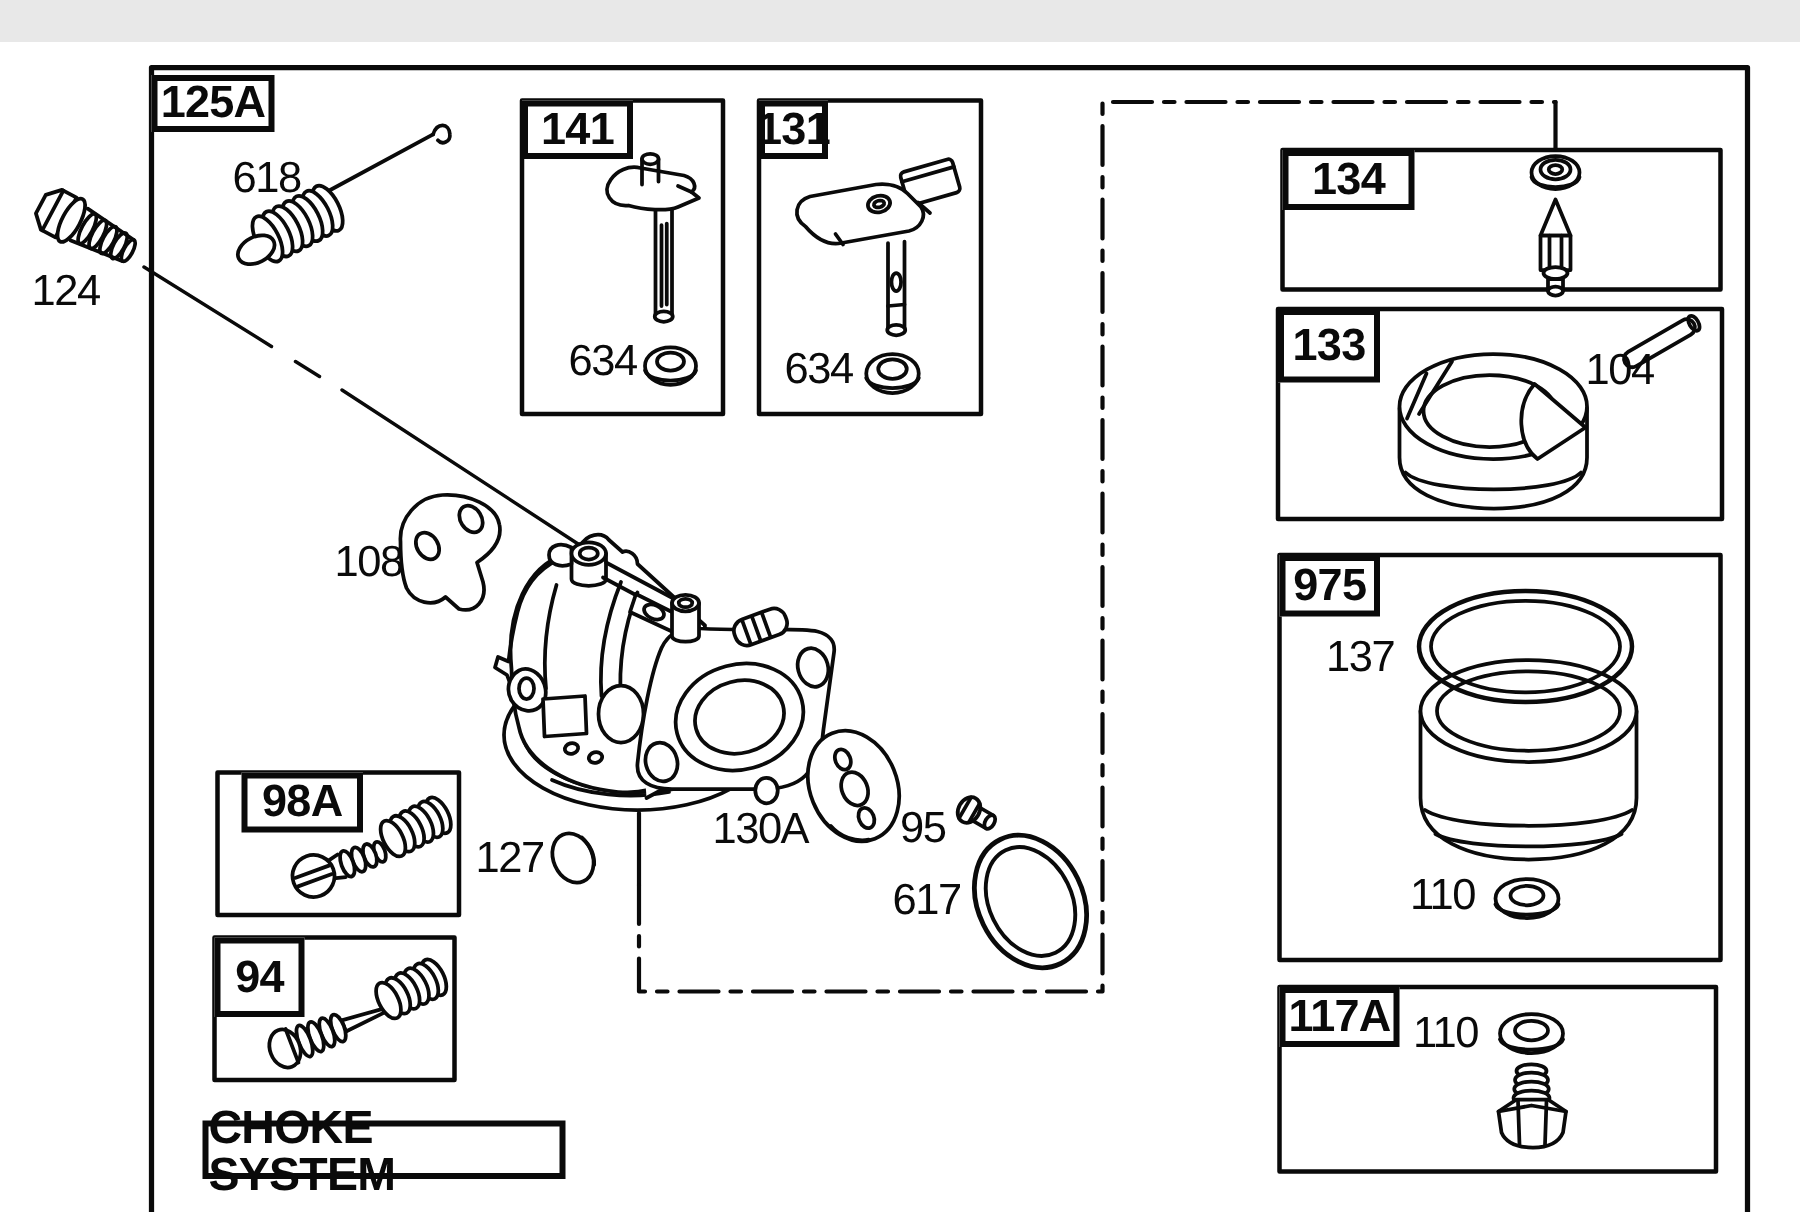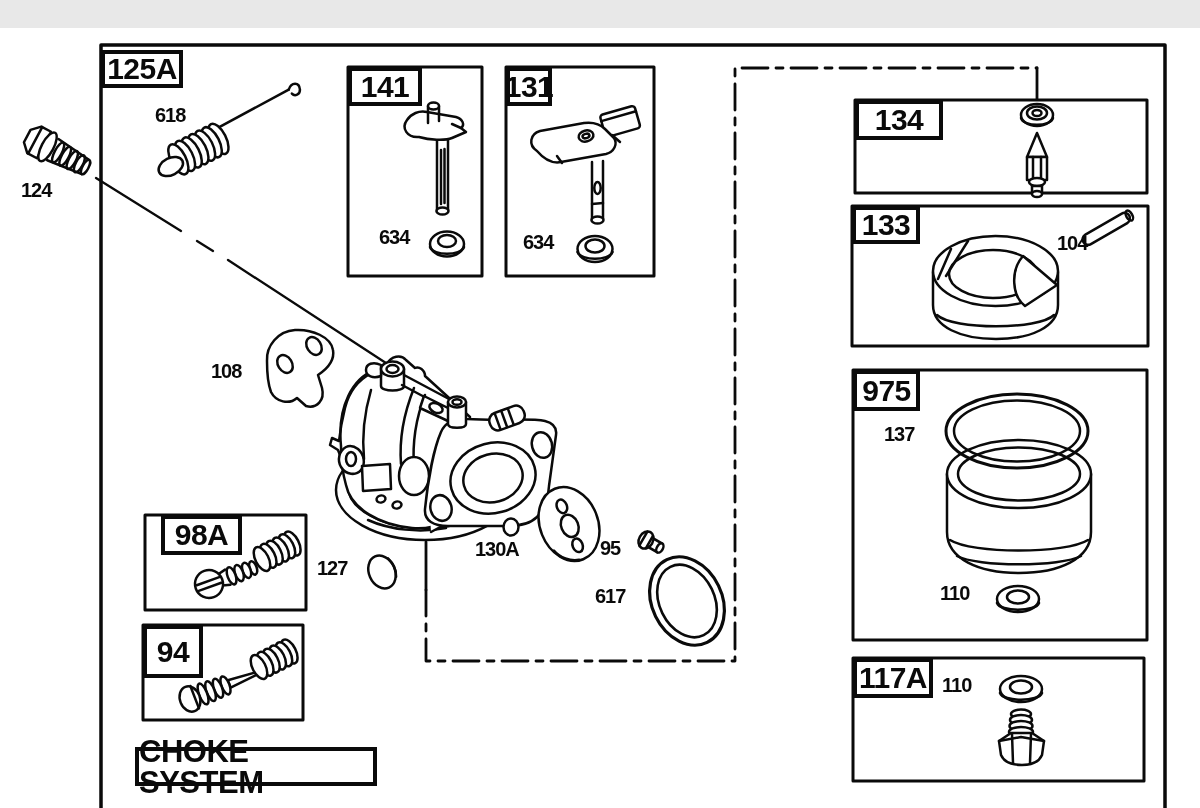--- a/index.html
+++ b/index.html
@@ -2,21 +2,21 @@
 <html><head>
 <meta charset="utf-8">
 <style>
   html,body{margin:0;padding:0;background:#e8e8e8;}
   .stage{position:relative;width:1200px;height:808px;background:#ffffff;overflow:hidden;
          font-family:"Liberation Sans", sans-serif;color:#0a0a0a;margin-top:28px;}
   .art{position:absolute;left:0;top:0;}
   .callout-box{position:absolute;box-sizing:border-box;border:4px solid #0a0a0a;background:#ffffff;
          display:flex;align-items:center;justify-content:center;font-weight:700;font-size:30px;
          letter-spacing:-0.5px;line-height:1;}
-  .part-label{position:absolute;font-weight:700;font-size:20px;letter-spacing:-1px;line-height:1;white-space:nowrap;}
+  .part-label{position:absolute;font-weight:400;font-size:29px;letter-spacing:-1px;line-height:1;white-space:nowrap;}
   .system-box{position:absolute;box-sizing:border-box;border:4px solid #0a0a0a;background:#ffffff;
          display:flex;align-items:center;justify-content:flex-start;font-weight:700;font-size:31px;
          letter-spacing:-0.5px;line-height:1;}
 </style>
 </head>
 <body>
 
 <div class="stage">
 
 <svg class="art" width="1200" height="808" viewBox="0 0 1200 808">
@@ -265,39 +265,39 @@
     </div>
 <div class="callout-box" style="left:348px;top:39px;width:74px;height:39px">
       <span>141</span>
     </div>
 <div class="callout-box" style="left:506px;top:39px;width:46px;height:39px">
       <span>131</span>
     </div>
 <div class="callout-box" style="left:855px;top:72px;width:88px;height:40px">
       <span>134</span>
     </div>
-<div class="callout-box" style="left:852px;top:178px;width:68px;height:38px">
+<div class="callout-box" style="left:852px;top:178px;width:68px;height:49px">
       <span>133</span>
     </div>
 <div class="callout-box" style="left:853px;top:342px;width:67px;height:41px">
       <span>975</span>
     </div>
 <div class="callout-box" style="left:853px;top:630px;width:80px;height:40px">
       <span>117A</span>
     </div>
 <div class="callout-box" style="left:161px;top:487px;width:81px;height:40px">
       <span>98A</span>
     </div>
 <div class="callout-box" style="left:143px;top:597px;width:60px;height:53px">
       <span>94</span>
     </div>
 
 <div class="part-label" style="left:155px;top:77px">618</div>
 <div class="part-label" style="left:21px;top:152px">124</div>
-<div class="part-label" style="left:211px;top:333px">108</div>
+<div class="part-label" style="left:223px;top:333px">108</div>
 <div class="part-label" style="left:317px;top:530px">127</div>
 <div class="part-label" style="left:475px;top:511px">130A</div>
 <div class="part-label" style="left:600px;top:510px">95</div>
 <div class="part-label" style="left:595px;top:558px">617</div>
 
 <div class="part-label" style="left:379px;top:199px">634</div>
 <div class="part-label" style="left:523px;top:204px">634</div>
 <div class="part-label" style="left:1057px;top:205px">104</div>
 <div class="part-label" style="left:884px;top:396px">137</div>
 <div class="part-label" style="left:940px;top:555px">110</div>

